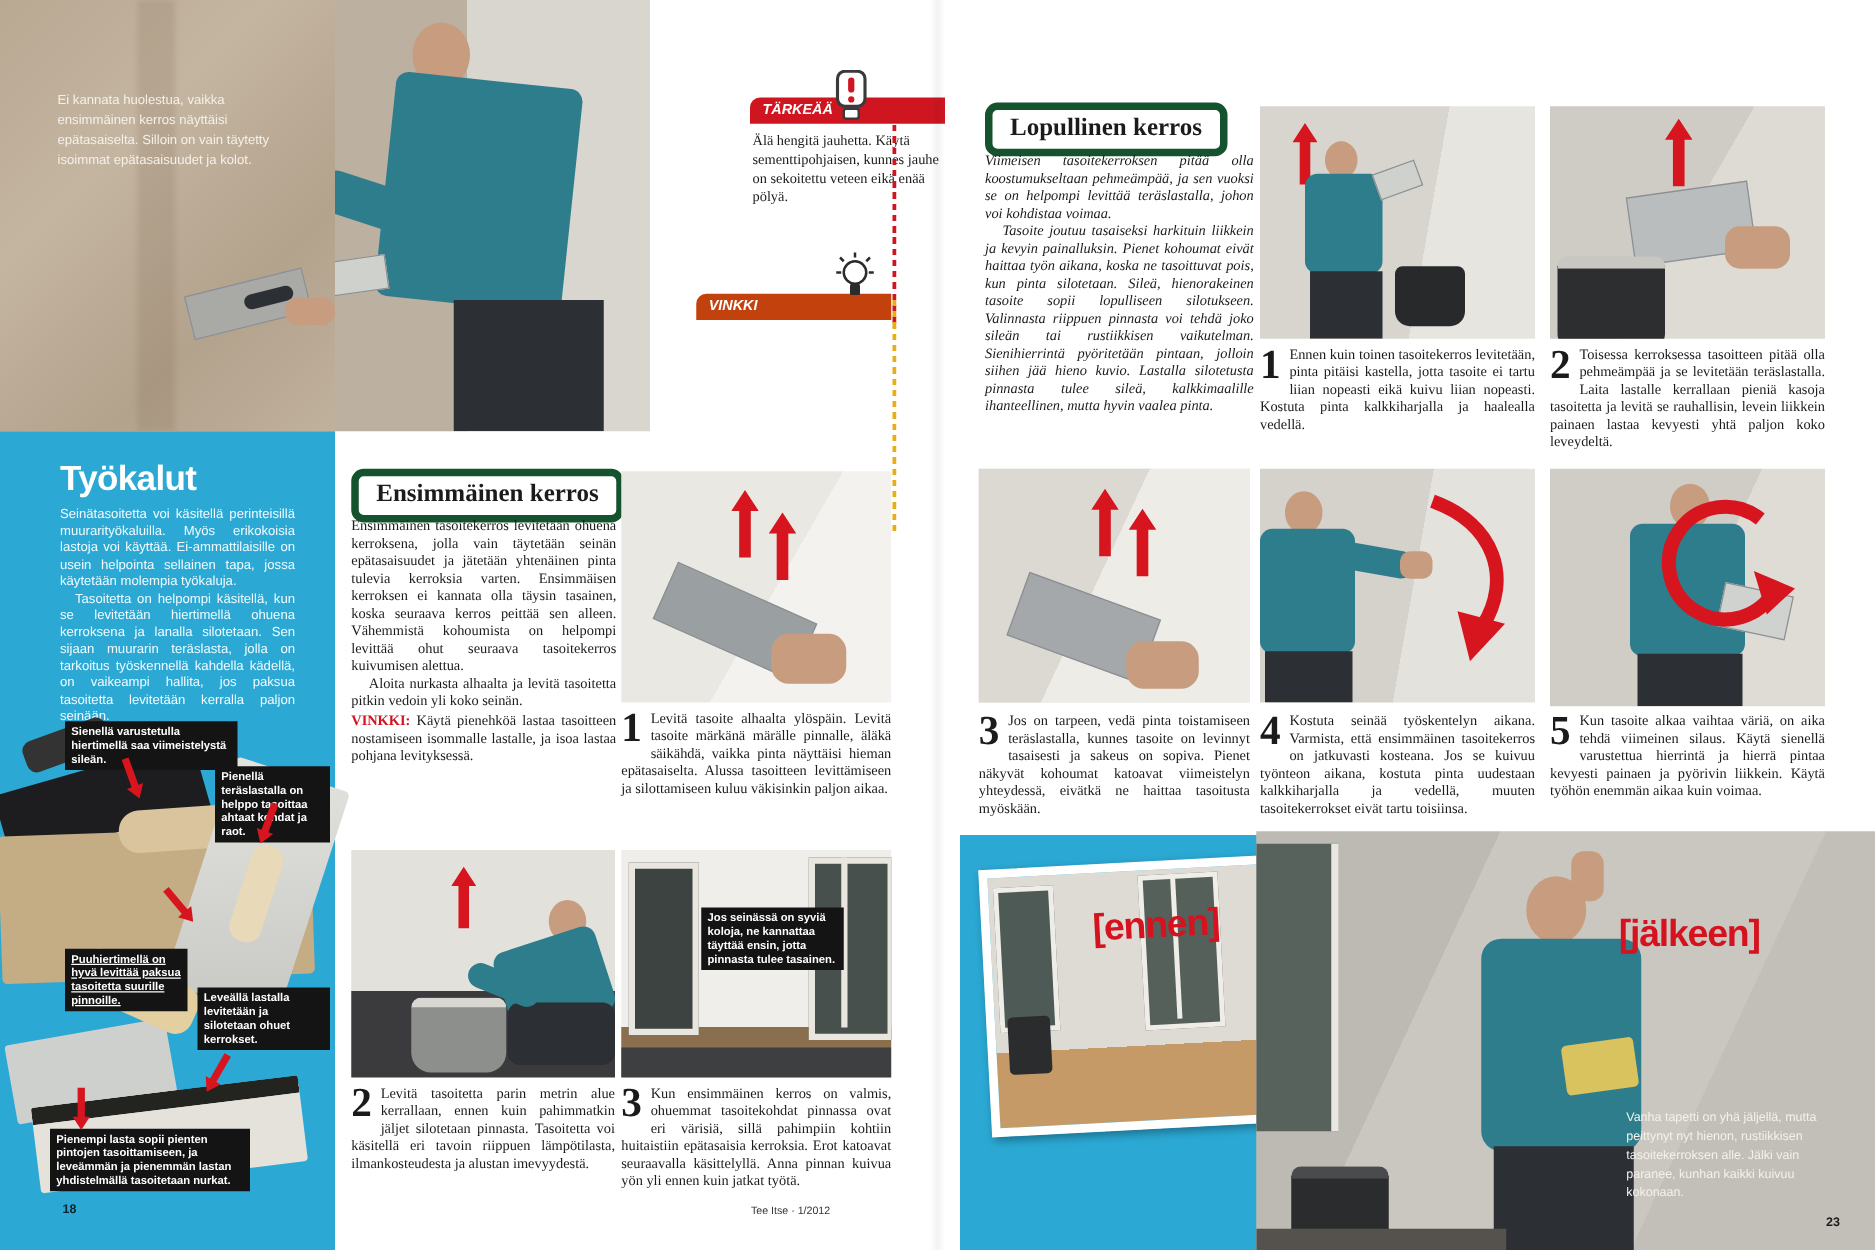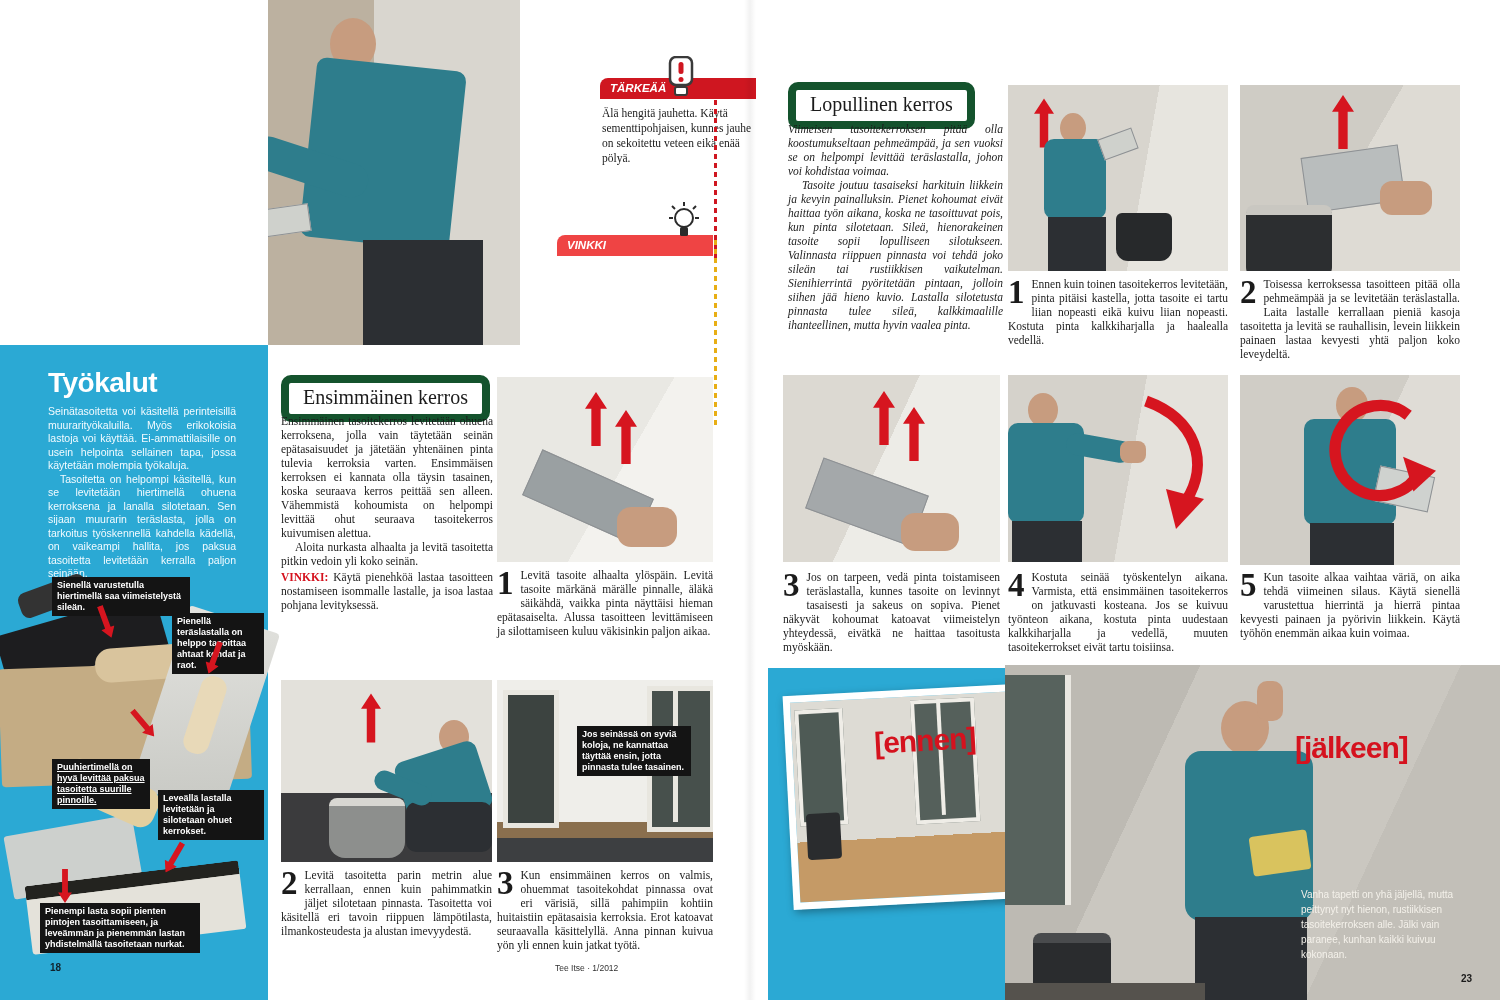--- a/index.html
+++ b/index.html
@@ -5,22 +5,22 @@
   html,body{margin:0;padding:0;background:#fff;}
   #spread{position:relative;width:1500px;height:1000px;background:#ffffff;
           font-family:"Liberation Serif",serif;color:#1b1b1b;overflow:hidden;}
   .abs{position:absolute;}
   .photo{position:absolute;overflow:hidden;}
   .bodytext{font-size:11.5px;line-height:14px;text-align:justify;}
   .bodytext p{margin:0;}
   .bodytext p.ind{text-indent:14px;}
   .step{position:absolute;font-size:11.5px;line-height:14px;text-align:justify;}
   .step .n{float:left;font-weight:bold;font-size:33px;line-height:27px;margin:2px 7px 0 0;}
-  .headbox{position:absolute;border:8px solid #14532d;border-radius:10px;background:#fff;
-           font-weight:normal;font-size:20px;padding:3px 14px 5px;white-space:nowrap;}
+  .headbox{position:absolute;border:6px solid #14532d;border-radius:10px;background:#fff;
+           font-weight:bold;font-size:20px;padding:3px 14px 5px;white-space:nowrap;}
   .sansbox{font-family:"Liberation Sans",sans-serif;}
   .caption-box{position:absolute;background:#141414;color:#fff;
                font-family:"Liberation Sans",sans-serif;font-size:9px;line-height:11px;
                font-weight:bold;padding:3px 5px;}
   .redlabel{position:absolute;color:#d5121e;font-family:"Liberation Sans",sans-serif;
             font-weight:bold;font-size:30px;letter-spacing:-1px;}
   .infobox{position:absolute;width:156px;}
   .infobox .bar{height:21px;border-radius:8px 0 0 0;color:#fff;
                 font-family:"Liberation Sans",sans-serif;font-weight:bold;font-style:italic;
                 font-size:11.5px;line-height:21px;padding-left:10px;}
@@ -36,20 +36,28 @@
   .figure-shirt{position:absolute;background:#2e7d8c;border-radius:10px;}
   .figure-dark{position:absolute;background:#2c2f33;}
   .trowel{position:absolute;background:#b9bcbd;border:1px solid #8d9093;}
   .svgarrow{position:absolute;}
 </style>
 </head>
 <body>
 
 <div id="spread">
 
+  <div class="photo" style="left:0;top:0;width:268px;height:345px;
+              background:linear-gradient(135deg,#b9a892 0%,#c4b5a1 35%,#b3a28c 70%,#c0b19d 100%);">
+    <div class="abs" style="left:110px;top:0;width:30px;height:345px;background:rgba(120,100,80,.18);filter:blur(2px);"></div>
+    <div class="whitecap" style="left:46px;top:72px;width:172px;">Ei kannata huolestua, vaikka ensimmäinen kerros näyttäisi epätasaiselta. Silloin on vain täytetty isoimmat epätasaisuudet ja kolot.</div>
+    <div class="trowel" style="left:150px;top:225px;width:95px;height:34px;transform:rotate(-14deg);background:#a9aaa6;"></div>
+    <div class="figure-dark" style="left:195px;top:232px;width:40px;height:12px;transform:rotate(-14deg);border-radius:6px;"></div>
+    <div class="figure-head" style="left:228px;top:238px;width:40px;height:22px;border-radius:10px;"></div>
+  </div>
 
   <div class="photo" style="left:268px;top:0;width:252px;height:345px;
               background:linear-gradient(90deg,#bcb1a0 0 42%,#d9d6cf 42% 100%);">
     <div class="figure-head" style="left:62px;top:18px;width:46px;height:52px;"></div>
     <div class="figure-shirt" style="left:40px;top:64px;width:150px;height:180px;transform:rotate(6deg);"></div>
     <div class="figure-shirt" style="left:-18px;top:150px;width:120px;height:34px;transform:rotate(18deg);border-radius:16px;"></div>
     <div class="trowel" style="left:-30px;top:208px;width:70px;height:26px;transform:rotate(-8deg);background:#cfd1cc;"></div>
     <div class="figure-dark" style="left:95px;top:240px;width:120px;height:105px;"></div>
   </div>
 
@@ -61,21 +69,21 @@
   <div class="abs" style="left:668px;top:56px;width:26px;height:40px;">
     <svg width="26" height="40" viewBox="0 0 26 40">
       <rect x="2" y="1" width="22" height="28" rx="6" fill="#fff" stroke="#3a3a3a" stroke-width="2.5"></rect>
       <rect x="10.5" y="6" width="5" height="12" rx="2.5" fill="#cf1620"></rect>
       <rect x="10.5" y="21" width="5" height="5" rx="2.5" fill="#cf1620"></rect>
       <rect x="7" y="31" width="12" height="8" rx="2" fill="#fff" stroke="#3a3a3a" stroke-width="2"></rect>
     </svg>
   </div>
 
   <div class="infobox" style="left:557px;top:235px;">
-    <div class="bar" style="background:#ef4444;">VINKKI</div>
+    <div class="bar" style="background:#c2410c;">VINKKI</div>
   </div>
   <div class="dotline" style="left:714px;top:240px;height:185px;color:#e8ae14;"></div>
   <div class="abs" style="left:666px;top:200px;width:36px;height:40px;">
     <svg width="36" height="40" viewBox="0 0 36 40">
       <g stroke="#2b2b2b" stroke-width="2" fill="none">
         <circle cx="18" cy="18" r="9" fill="#fff"></circle>
         <line x1="18" y1="2" x2="18" y2="6"></line>
           <line x1="6" y1="6" x2="9" y2="9"></line>
         <line x1="30" y1="6" x2="27" y2="9"></line>
           <line x1="3" y1="18" x2="7" y2="18"></line>
@@ -175,21 +183,21 @@
   <div class="step" style="left:281px;top:868px;width:211px;">
     <span class="n">2</span>
     <span>Levitä tasoitetta parin metrin alue kerrallaan, ennen kuin pahimmatkin jäljet silotetaan pinnasta. Tasoitetta voi käsitellä eri tavoin riippuen lämpötilasta, ilmankosteudesta ja alustan imevyydestä.</span>
   </div>
 
   <div class="photo" style="left:497px;top:680px;width:216px;height:182px;
               background:linear-gradient(180deg,#efeeea 0 78%,#8a6f4e 78% 100%);">
     <div class="abs" style="left:6px;top:10px;width:46px;height:128px;background:#3c4340;border:5px solid #e8e6df;"></div>
     <div class="abs" style="left:150px;top:6px;width:58px;height:136px;background:#47504c;border:5px solid #e8e6df;"></div>
     <div class="abs" style="left:176px;top:6px;width:5px;height:136px;background:#e8e6df;"></div>
-    <div class="caption-box" style="left:64px;top:46px;width:104px;margin-left:16px;">Jos seinässä on syviä koloja, ne kannattaa täyttää ensin, jotta pinnasta tulee tasainen.</div>
+    <div class="caption-box" style="left:64px;top:46px;width:104px;">Jos seinässä on syviä koloja, ne kannattaa täyttää ensin, jotta pinnasta tulee tasainen.</div>
     <div class="figure-dark" style="left:0;top:158px;width:216px;height:24px;background:#3d3f41;"></div>
   </div>
   <div class="step" style="left:497px;top:868px;width:216px;">
     <span class="n">3</span>
     <span>Kun ensimmäinen kerros on valmis, ohuemmat tasoitekohdat pinnassa ovat eri värisiä, sillä pahimpiin kohtiin huitaistiin epätasaisia kerroksia. Erot katoavat seuraavalla käsittelyllä. Anna pinnan kuivua yön yli ennen kuin jatkat työtä.</span>
   </div>
 
   <div class="headbox" style="left:788px;top:82px;">Lopullinen kerros</div>
   <div class="abs bodytext" style="left:788px;top:122px;width:215px;font-style:italic;">
     <p>Viimeisen tasoitekerroksen pitää olla koostumukseltaan pehmeämpää, ja sen vuoksi se on helpompi levittää teräslastalla, johon voi kohdistaa voimaa.</p>
@@ -301,17 +309,17 @@
     <div class="abs" style="left:246px;top:168px;width:58px;height:40px;background:#d9c35e;border-radius:4px;transform:rotate(-8deg);"></div>
     <div class="figure-dark" style="left:190px;top:252px;width:112px;height:83px;"></div>
     <div class="abs" style="left:28px;top:268px;width:78px;height:67px;background:#2a2c2e;border-radius:8px 8px 14px 14px;border-top:10px solid #494b4d;"></div>
     <div class="figure-dark" style="left:0;top:318px;width:200px;height:17px;background:#55524d;"></div>
     <div class="redlabel" style="left:290px;top:66px;">[jälkeen]</div>
     <div class="whitecap" style="left:296px;top:222px;width:168px;font-size:10px;line-height:15px;">Vanha tapetti on yhä jäljellä, mutta peittynyt nyt hienon, rustiikkisen tasoitekerroksen alle. Jälki vain paranee, kunhan kaikki kuivuu kokonaan.</div>
     <div class="pagenum" style="right:28px;bottom:16px;color:#1b1b1b;">23</div>
   </div>
 
   <div class="pagenum" style="left:50px;top:962px;">18</div>
-  <div class="abs sansbox" style="left:555px;top:963px;width:155px;font-size:8.5px;color:#333;text-align:left;">Tee Itse  ·  1/2012</div>
+  <div class="abs sansbox" style="left:555px;top:963px;width:155px;font-size:8.5px;color:#333;text-align:center;">Tee Itse  ·  1/2012</div>
 
   <div class="abs" style="left:744px;top:0;width:12px;height:1000px;
               background:linear-gradient(90deg,rgba(0,0,0,0) 0,rgba(0,0,0,.05) 50%,rgba(0,0,0,0) 100%);"></div>
 </div>
 
 </body></html>

